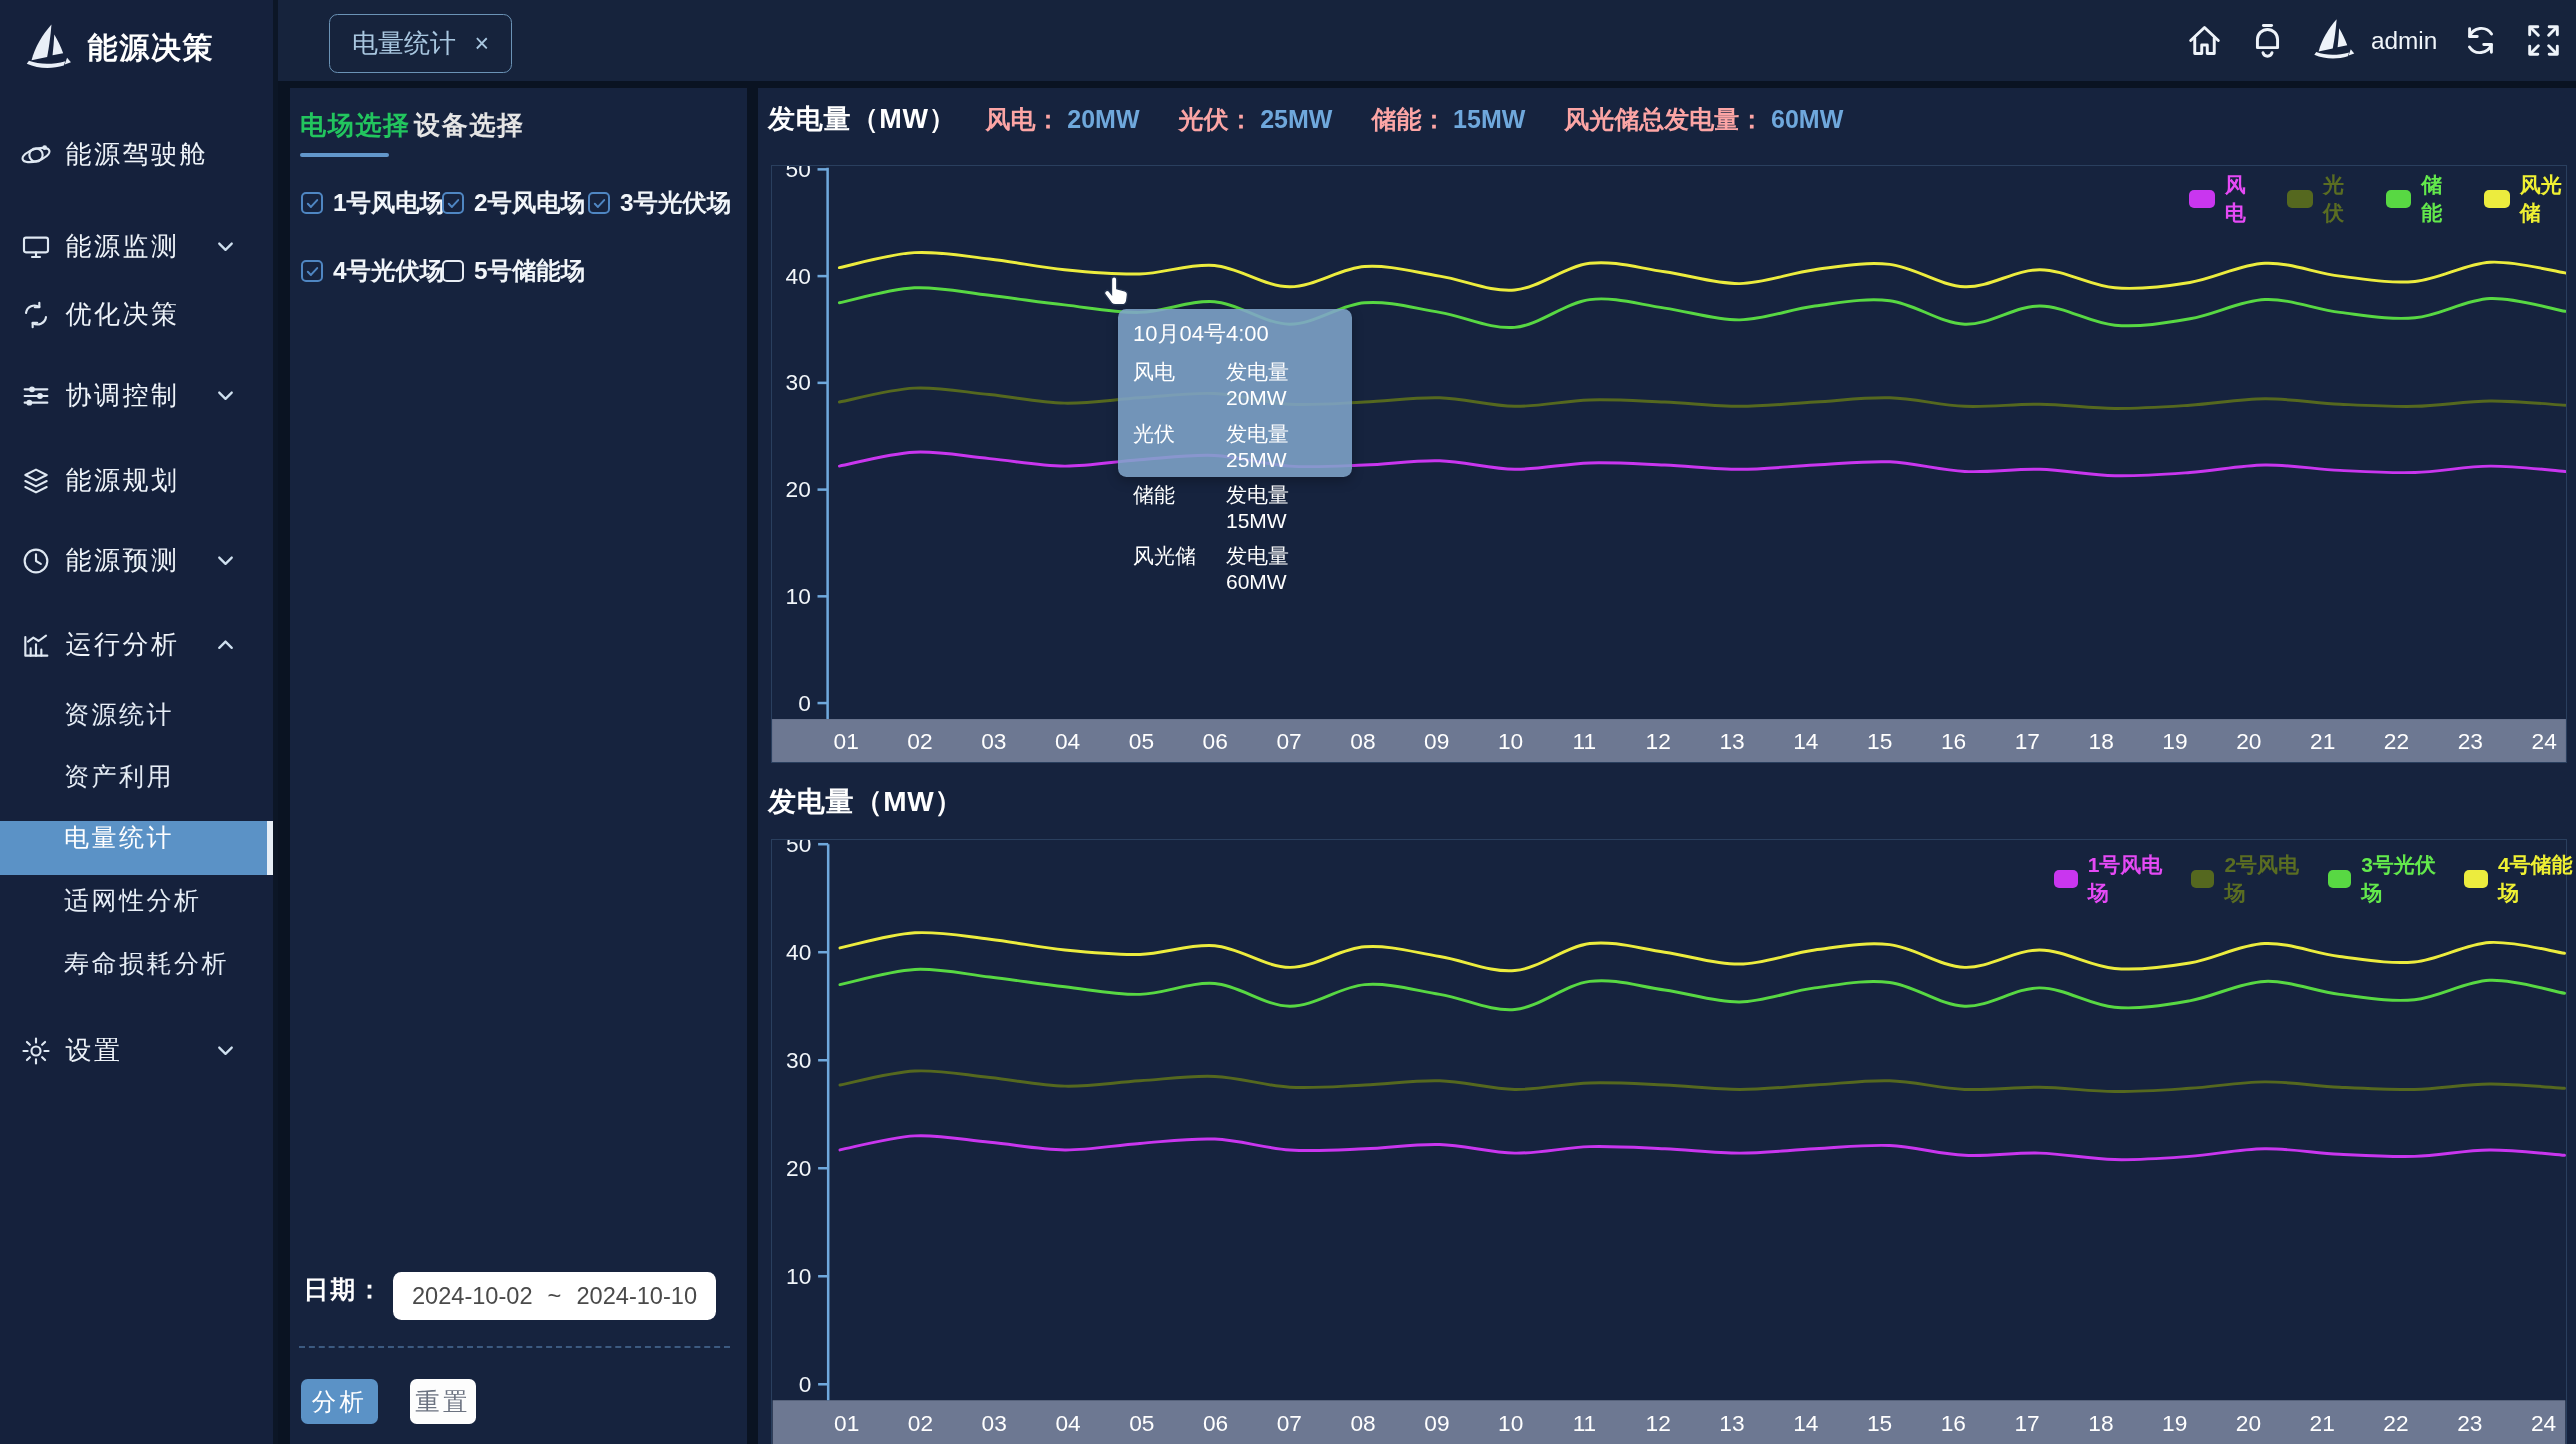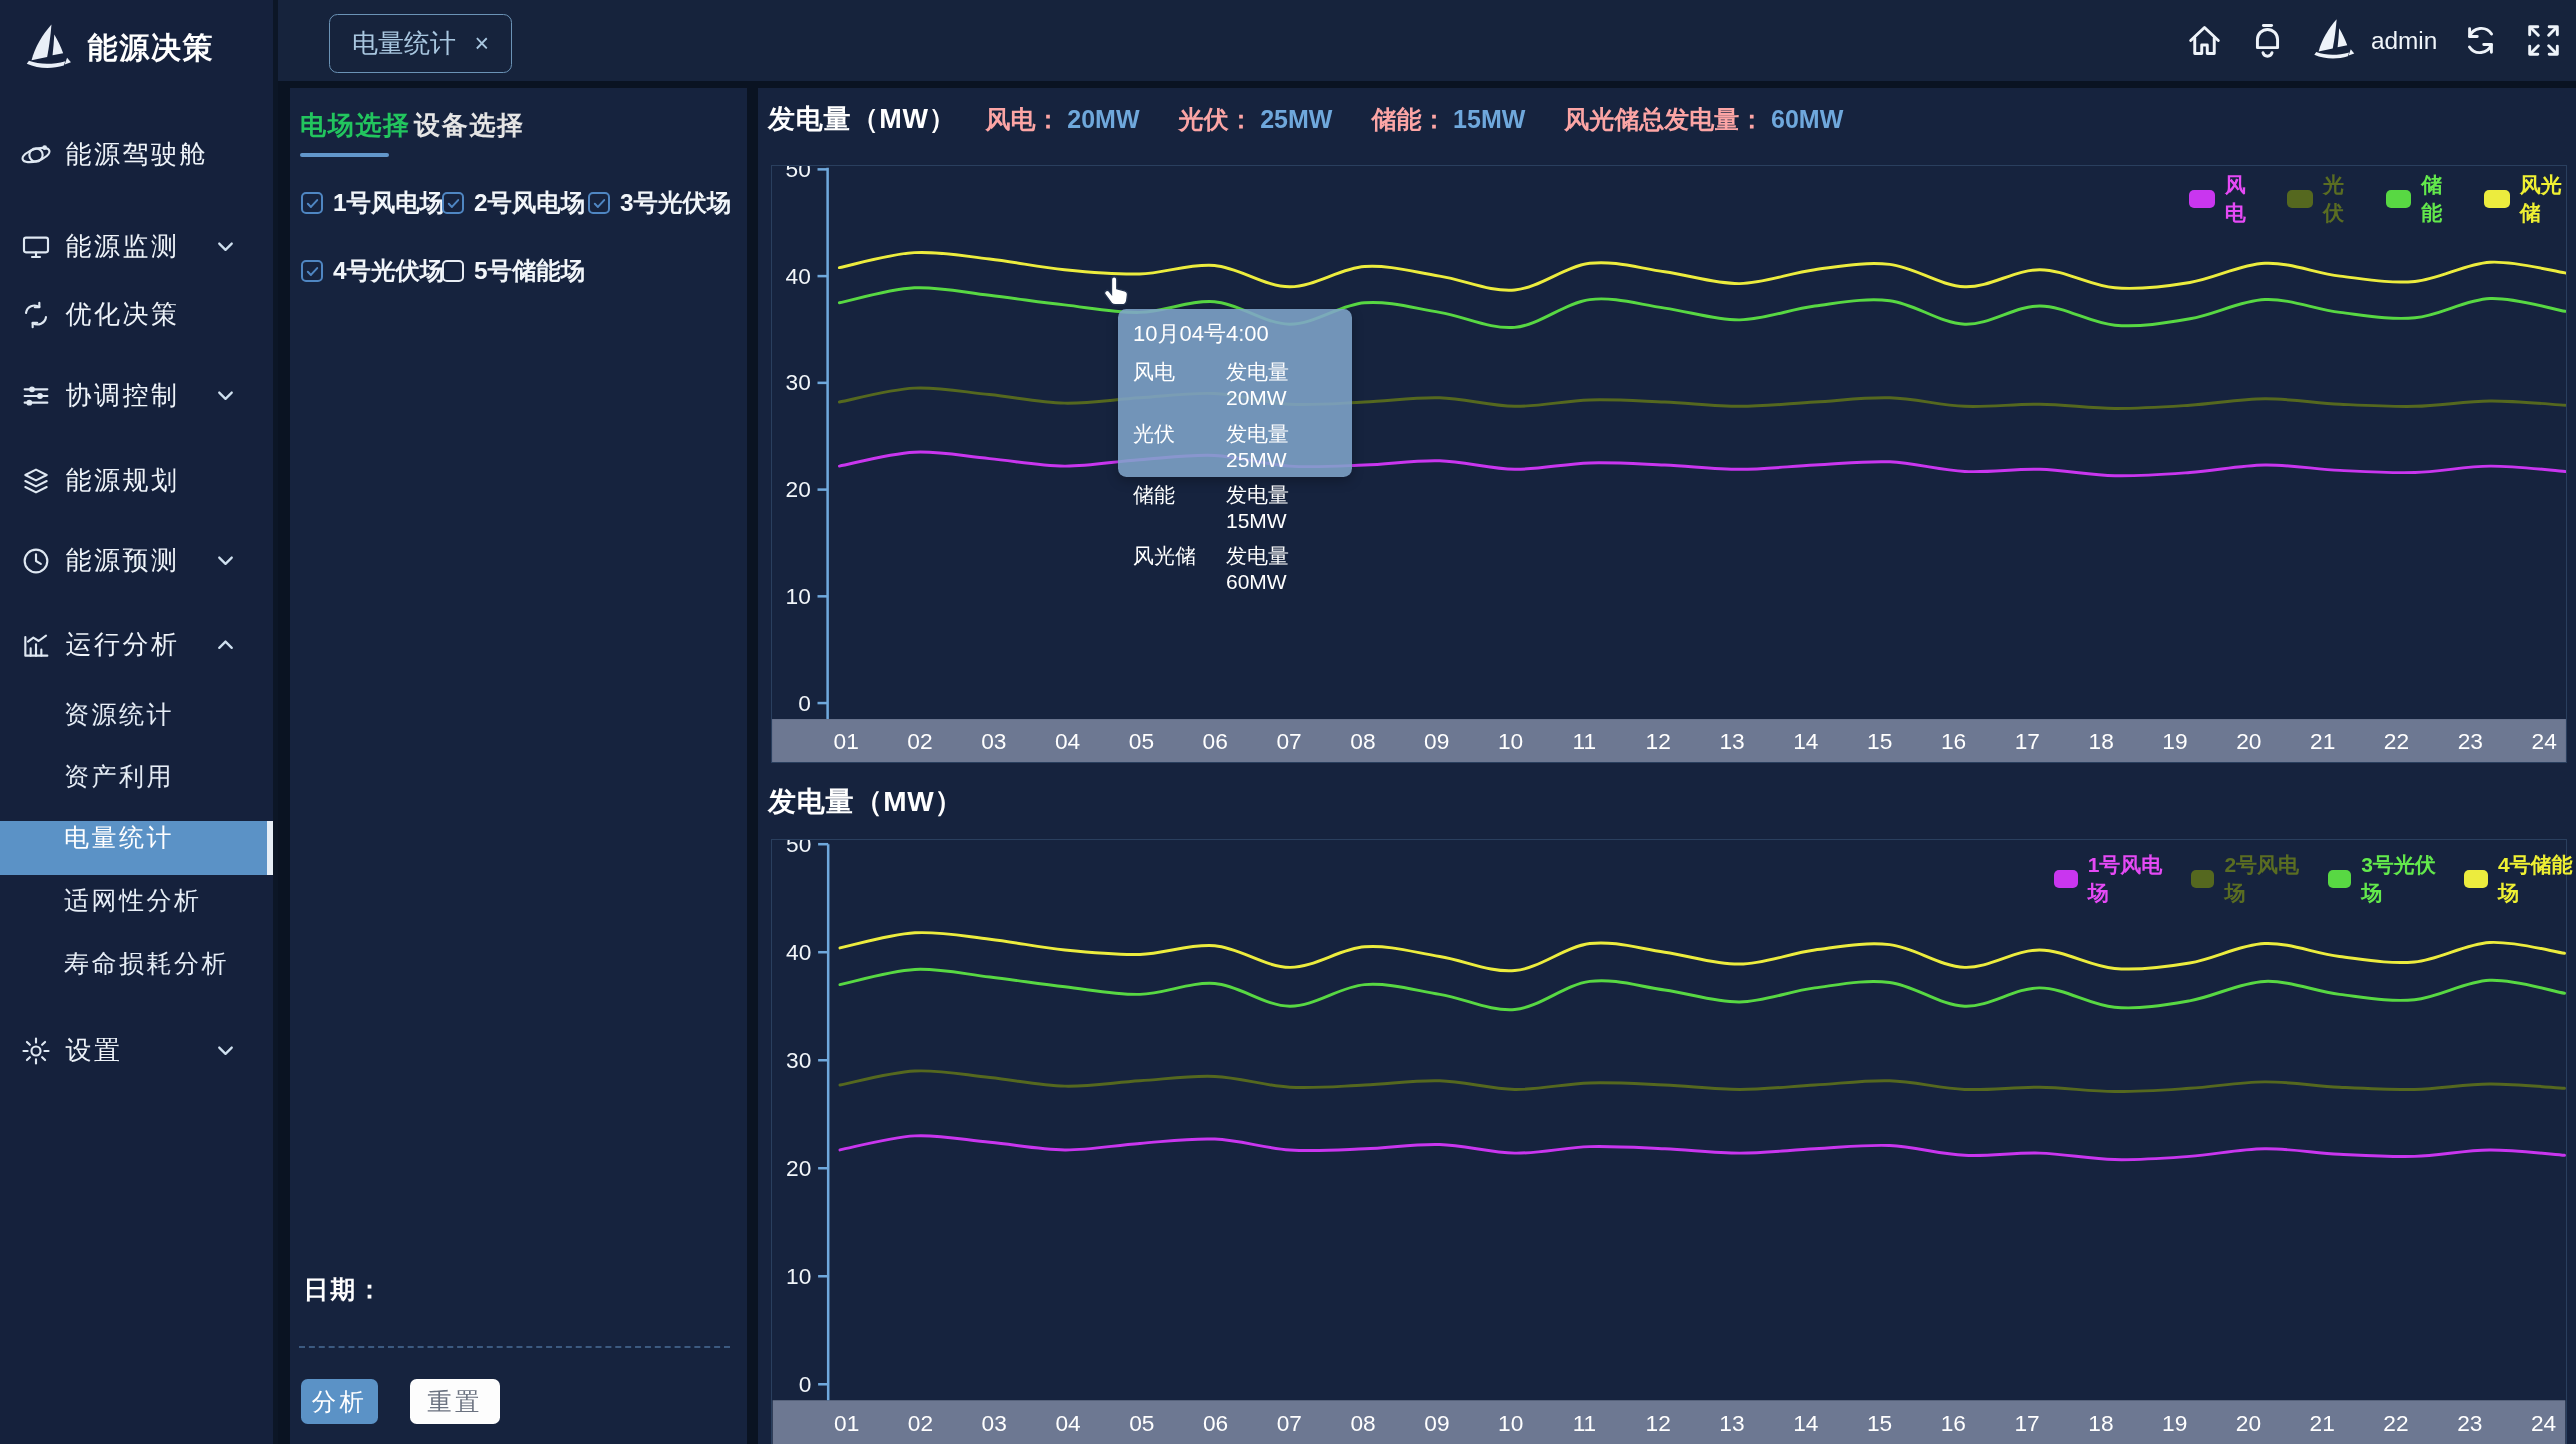--- a/index.html
+++ b/index.html
@@ -37,21 +37,21 @@
   .cb-box.uncheck{border-color:#e8edf4;}
   .cb-box svg{width:15px;height:15px;color:#4f86c2;}
   .cb-lbl{margin-left:10px;font-size:24.4px;font-weight:600;color:#f2f6fa;}
   #date-label{left:13.5px;top:1185px;font-size:25px;font-weight:bold;color:#fff;letter-spacing:1.7px;}
   #date-input{left:103px;top:1184px;width:323px;height:48px;background:#ffffff;border-radius:8.4px;
     display:flex;align-items:center;justify-content:center;gap:15px;color:#4a4a4a;font-size:23.6px;cursor:pointer;}
   #dash-divider{left:9.3px;top:1258px;width:431px;height:0;border-top:2.5px dashed #3c5a80;}
   .btn{position:absolute;top:1291px;height:45px;border-radius:6.7px;font-size:24.4px;display:flex;align-items:center;
     justify-content:center;cursor:pointer;letter-spacing:3.4px;}
   #btn-analyze{left:11px;width:77px;background:#5b92c6;color:#fff;}
-  #btn-reset{left:120px;width:90px;background:#fdfdfd;color:#6b7280;}
+  #btn-reset{left:120px;width:66px;background:#fdfdfd;color:#6b7280;}
   
   #chartpanel{left:758px;top:88px;width:1818px;height:1357px;background:#16233e;}
   #stats{left:10px;top:11.8px;height:39px;display:flex;align-items:center;}
   #stats .s-title{font-size:27px;font-weight:bold;color:#fff;margin-right:29px;letter-spacing:0.8px;}
   .stat{display:flex;align-items:baseline;margin-right:39px;}
   .stat .k{font-size:25px;font-weight:bold;color:#fca5a5;}
   .stat .v{font-size:25px;font-weight:bold;color:#6fa8dc;margin-left:6.7px;}
   .chart-card{position:absolute;left:12.6px;width:1796px;border:0.8px solid #2a3f5e;box-sizing:border-box;}
   #chart1-card{top:77px;height:598px;}
   #chart2-card{top:751px;height:606px;}
@@ -258,20 +258,25 @@
             </svg>
           </div>
           <span class="cb-lbl">4号光伏场</span>
         </div>
         <div class="cb-item" style="left: 152px; top: 167px;">
           <div class="cb-box uncheck"></div>
           <span class="cb-lbl">5号储能场</span>
         </div>
       </div>
     <span id="date-label" class="abs">日期：</span>
+    <div id="date-input" class="abs">
+      <span>2024-10-02</span>
+      <span>~</span>
+      <span>2024-10-10</span>
+    </div>
     <div id="dash-divider" class="abs"></div>
     <div id="btn-analyze" class="btn">分析</div>
     <div id="btn-reset" class="btn">重置</div>
   </div>
 
   <div id="chartpanel" class="abs">
     <div id="stats" class="abs">
       <span class="s-title">发电量（MW）</span>
     <div class="stat">
           <span class="k">风电：</span>

